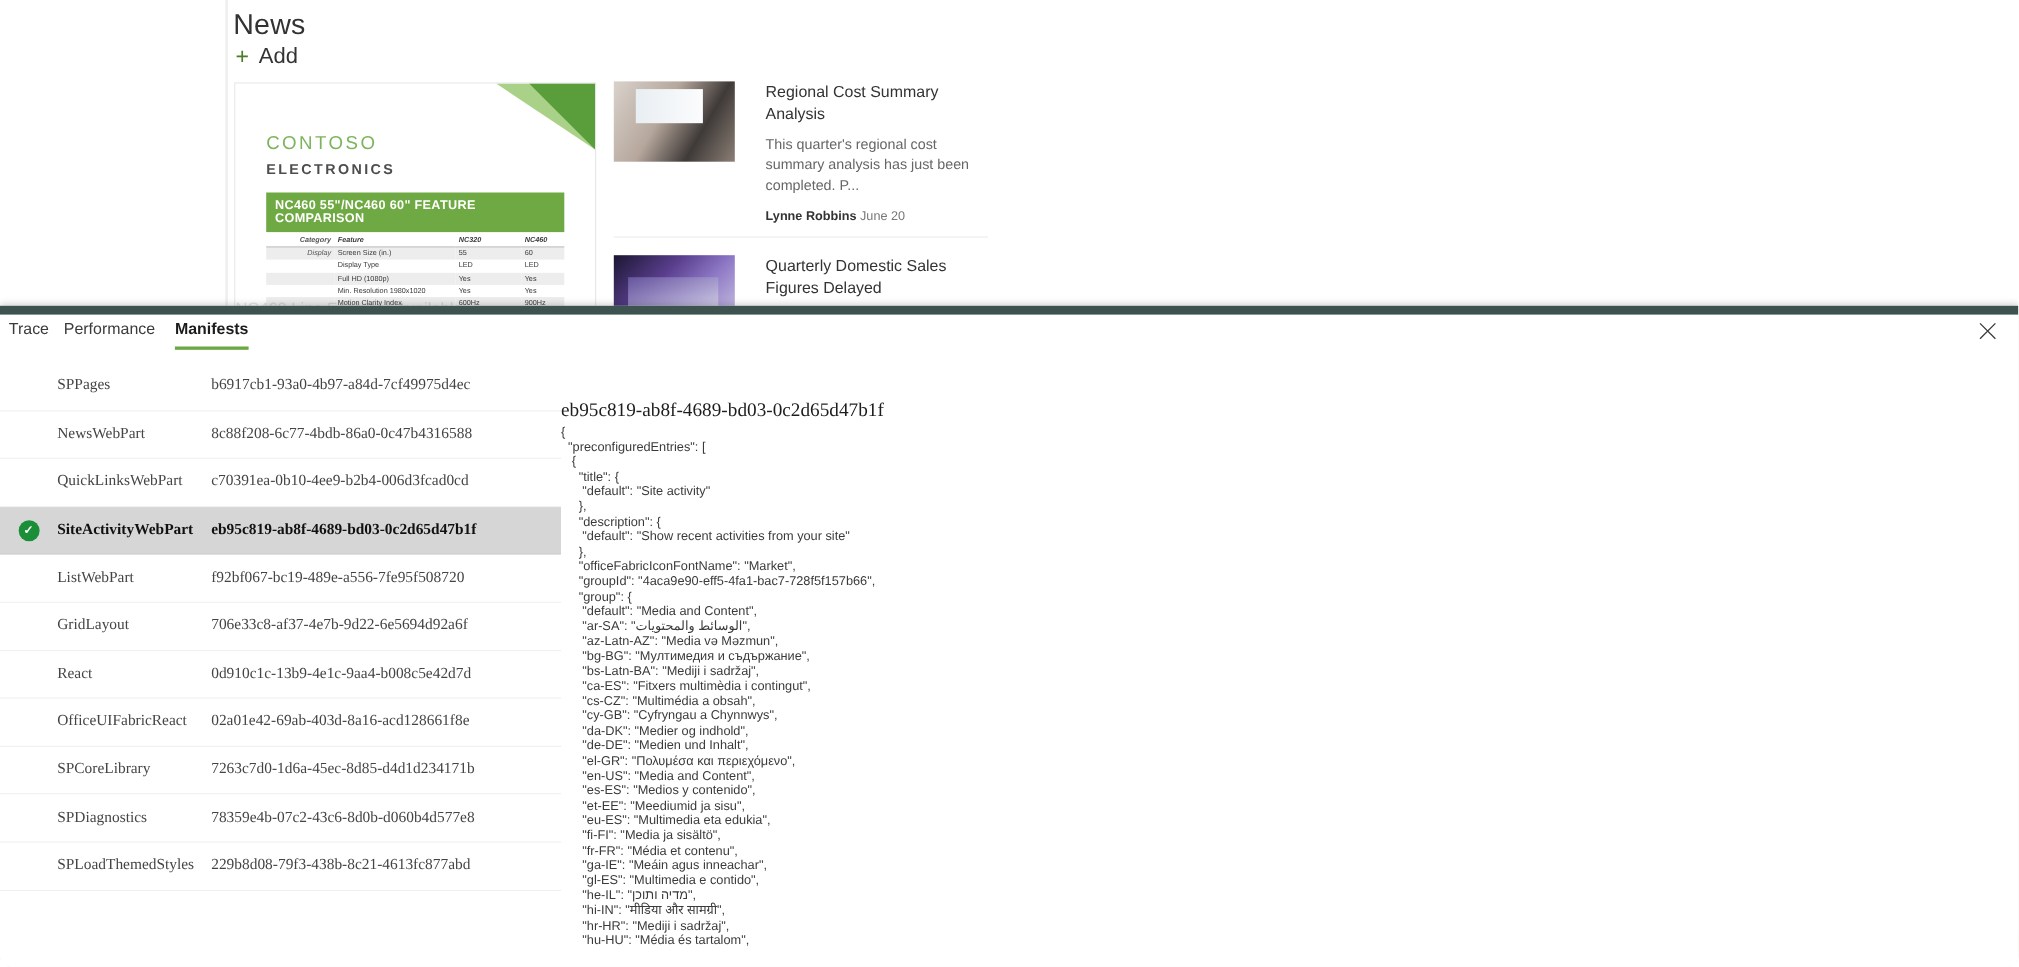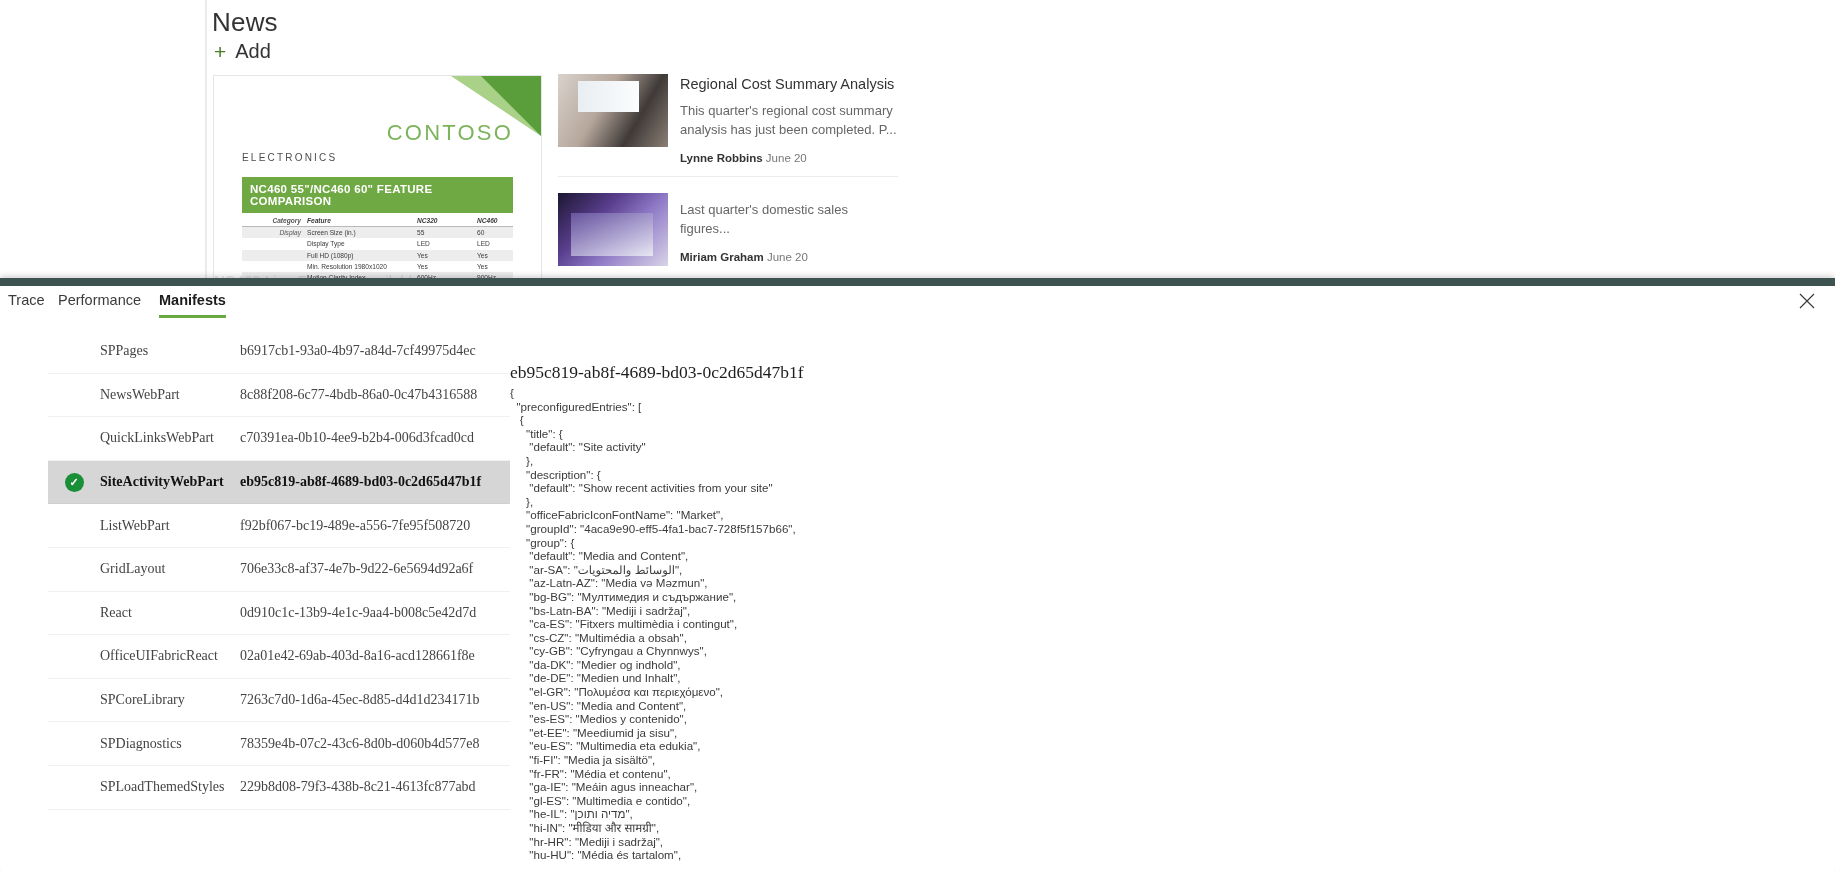--- a/index.html
+++ b/index.html
@@ -42,22 +42,22 @@
   }
   .hero-doc { position: relative; width: 100%; height: 100%; background: #fff; padding: 30px 28px 0 28px; }
   .hero-corner {
     position: absolute; right: 0; top: 0; width: 0; height: 0;
     border-top: 60px solid #5a9e3c; border-left: 60px solid transparent;
   }
   .hero-corner2 {
     position: absolute; right: 0; top: 0; width: 0; height: 0;
     border-top: 60px solid rgba(140,195,96,.75); border-left: 90px solid transparent;
   }
-  .contoso { font-size: 22px; color: #7cb45c; letter-spacing: 2.2px; font-weight: 300; margin-top: 14px; text-align: right; }
-  .electronics { font-size: 10px; color: #4d4d4d; letter-spacing: 2.2px; margin-top: 6px; font-weight: 400; }
+  .contoso { font-size: 17px; color: #7cb45c; letter-spacing: 2.2px; font-weight: 300; margin-top: 14px; }
+  .electronics { font-size: 13px; color: #4d4d4d; letter-spacing: 2.2px; margin-top: 6px; font-weight: 700; }
   .feature-bar {
     margin-top: 14px; background: #6fa943; color: #fff; font-size: 11.5px;
     font-weight: 600; padding: 6px 8px; letter-spacing: .3px;
   }
   .ftable { width: 100%; border-collapse: collapse; font-size: 6.6px; color: #3a3a3a; margin-top: 2px; }
   .ftable td { padding: 2.1px 3px; }
   .ftable tr.hdr td { font-style: italic; font-weight: 600; border-bottom: 1px solid #b9b9b9; }
   .ftable tr.alt { background: #ededed; }
   .ftable td.c0 { width: 62px; text-align: right; font-style: italic; color: #555; }
   .ftable td.c1 { width: 110px; }
@@ -73,21 +73,21 @@
   }
   .hero-byline {
     position: absolute; left: 8px; top: 345px; display: flex; align-items: center; gap: 7px;
     font-size: 12px; color: #666;
   }
   .hero-avatar { width: 22px; height: 22px; border-radius: 50%; background: #ddd; }
   .hero-author { font-weight: 700; color: #333; }
 
   
   .news-list { position: absolute; left: 352px; top: 68px; width: 340px; }
-  .news-item { display: flex; gap: 12px; padding: 6px 0 12px 0; }
+  .news-item { display: flex; gap: 28px; padding: 6px 0 12px 0; }
   .news-item + .news-item { border-top: 1px solid #ececec; padding-top: 16px; }
   .news-thumb { width: 110px; height: 73px; flex: 0 0 110px; overflow: hidden; position: relative; background: #cfc9c5; }
   .thumb-a { background: linear-gradient(120deg,#d9d2cc 0%,#b6a79c 40%,#3f3a38 70%,#8c7f76 100%); }
   .thumb-a::after { content:""; position:absolute; left:18%; top:10%; width:56%; height:42%; background: linear-gradient(90deg,#e9eef2,#fbfcfd); }
   .thumb-b { background: linear-gradient(135deg,#1b1632 0%,#5a3f8e 35%,#8e79c6 60%,#d9d4e8 100%); }
   .thumb-b::after { content:""; position:absolute; left:12%; top:28%; width:74%; height:58%; background: linear-gradient(160deg,#6d5ca8,#efeff7); opacity:.85; }
   .thumb-c { background: linear-gradient(160deg,#b9c6d8 0%,#7f93ad 45%,#4d6480 100%); }
   .thumb-c::after { content:""; position:absolute; left:0; bottom:0; width:100%; height:40%; background: linear-gradient(180deg,rgba(255,255,255,0),rgba(255,255,255,.5)); }
   .news-body { flex: 1; min-width: 0; }
   .news-title { font-size: 14.5px; color: #333; line-height: 20px; }
@@ -132,21 +132,21 @@
   .tab-trace { left: 8px; }
   .tab-perf { left: 58px; }
   .tab-man { left: 159px; }
 
   .overlay-close {
     position: absolute; right: 17px; top: 12px; width: 22px; height: 22px; cursor: pointer;
     display: flex; align-items: center; justify-content: center; color: #3b3b3b; font-size: 19px; line-height: 1;
   }
 
   
-  .man-table { position: absolute; left: 0; top: 52px; width: 510px; bottom: 0; overflow: hidden; padding-left: 48px; }
+  .man-table { position: absolute; left: 0; top: 52px; width: 510px; bottom: 0; overflow: hidden; }
   .man-row {
     position: relative; display: flex; align-items: center; height: 43.6px;
     border-bottom: 1px solid #f0f0f0; font-size: 14px; color: #444;
     font-family: "Liberation Serif", serif;
   }
   .man-row.sel { background: #d6d6d6; color: #111; font-weight: 700; border-bottom-color: #cfcfcf; }
   .man-check { width: 52px; flex: 0 0 52px; display: flex; align-items: center; justify-content: center; }
   .man-check .dot {
     width: 19px; height: 19px; border-radius: 50%; background: #1a8f37;
     display: flex; align-items: center; justify-content: center;
@@ -254,20 +254,21 @@
             <div class="news-thumb thumb-a"></div>
             <div class="news-body">
               <div class="news-title">Regional Cost Summary Analysis</div>
               <div class="news-desc">This quarter's regional cost summary analysis has just been completed. P...</div>
               <div class="news-meta"><b>Lynne Robbins</b> <span>June 20</span></div>
             </div>
           </div>
           <div class="news-item fade-wrap">
             <div class="news-thumb thumb-b"></div>
             <div class="news-body">
+              <div class="news-title">Quarterly Domestic Sales Figures Delayed</div>
               <div class="news-desc">Last quarter's domestic sales figures...</div>
               <div class="news-meta"><b>Miriam Graham</b> <span>June 20</span></div>
             </div>
           </div>
           <div class="news-item fade-wrap">
             <div class="news-thumb thumb-c"></div>
             <div class="news-body">
               <div class="news-title faded">New International Region- South America</div>
               <div class="news-desc faded">We are happy to announce that we...</div>
               <div class="news-meta faded"><b>Patti Fernandez</b> <span>June 20</span></div>

